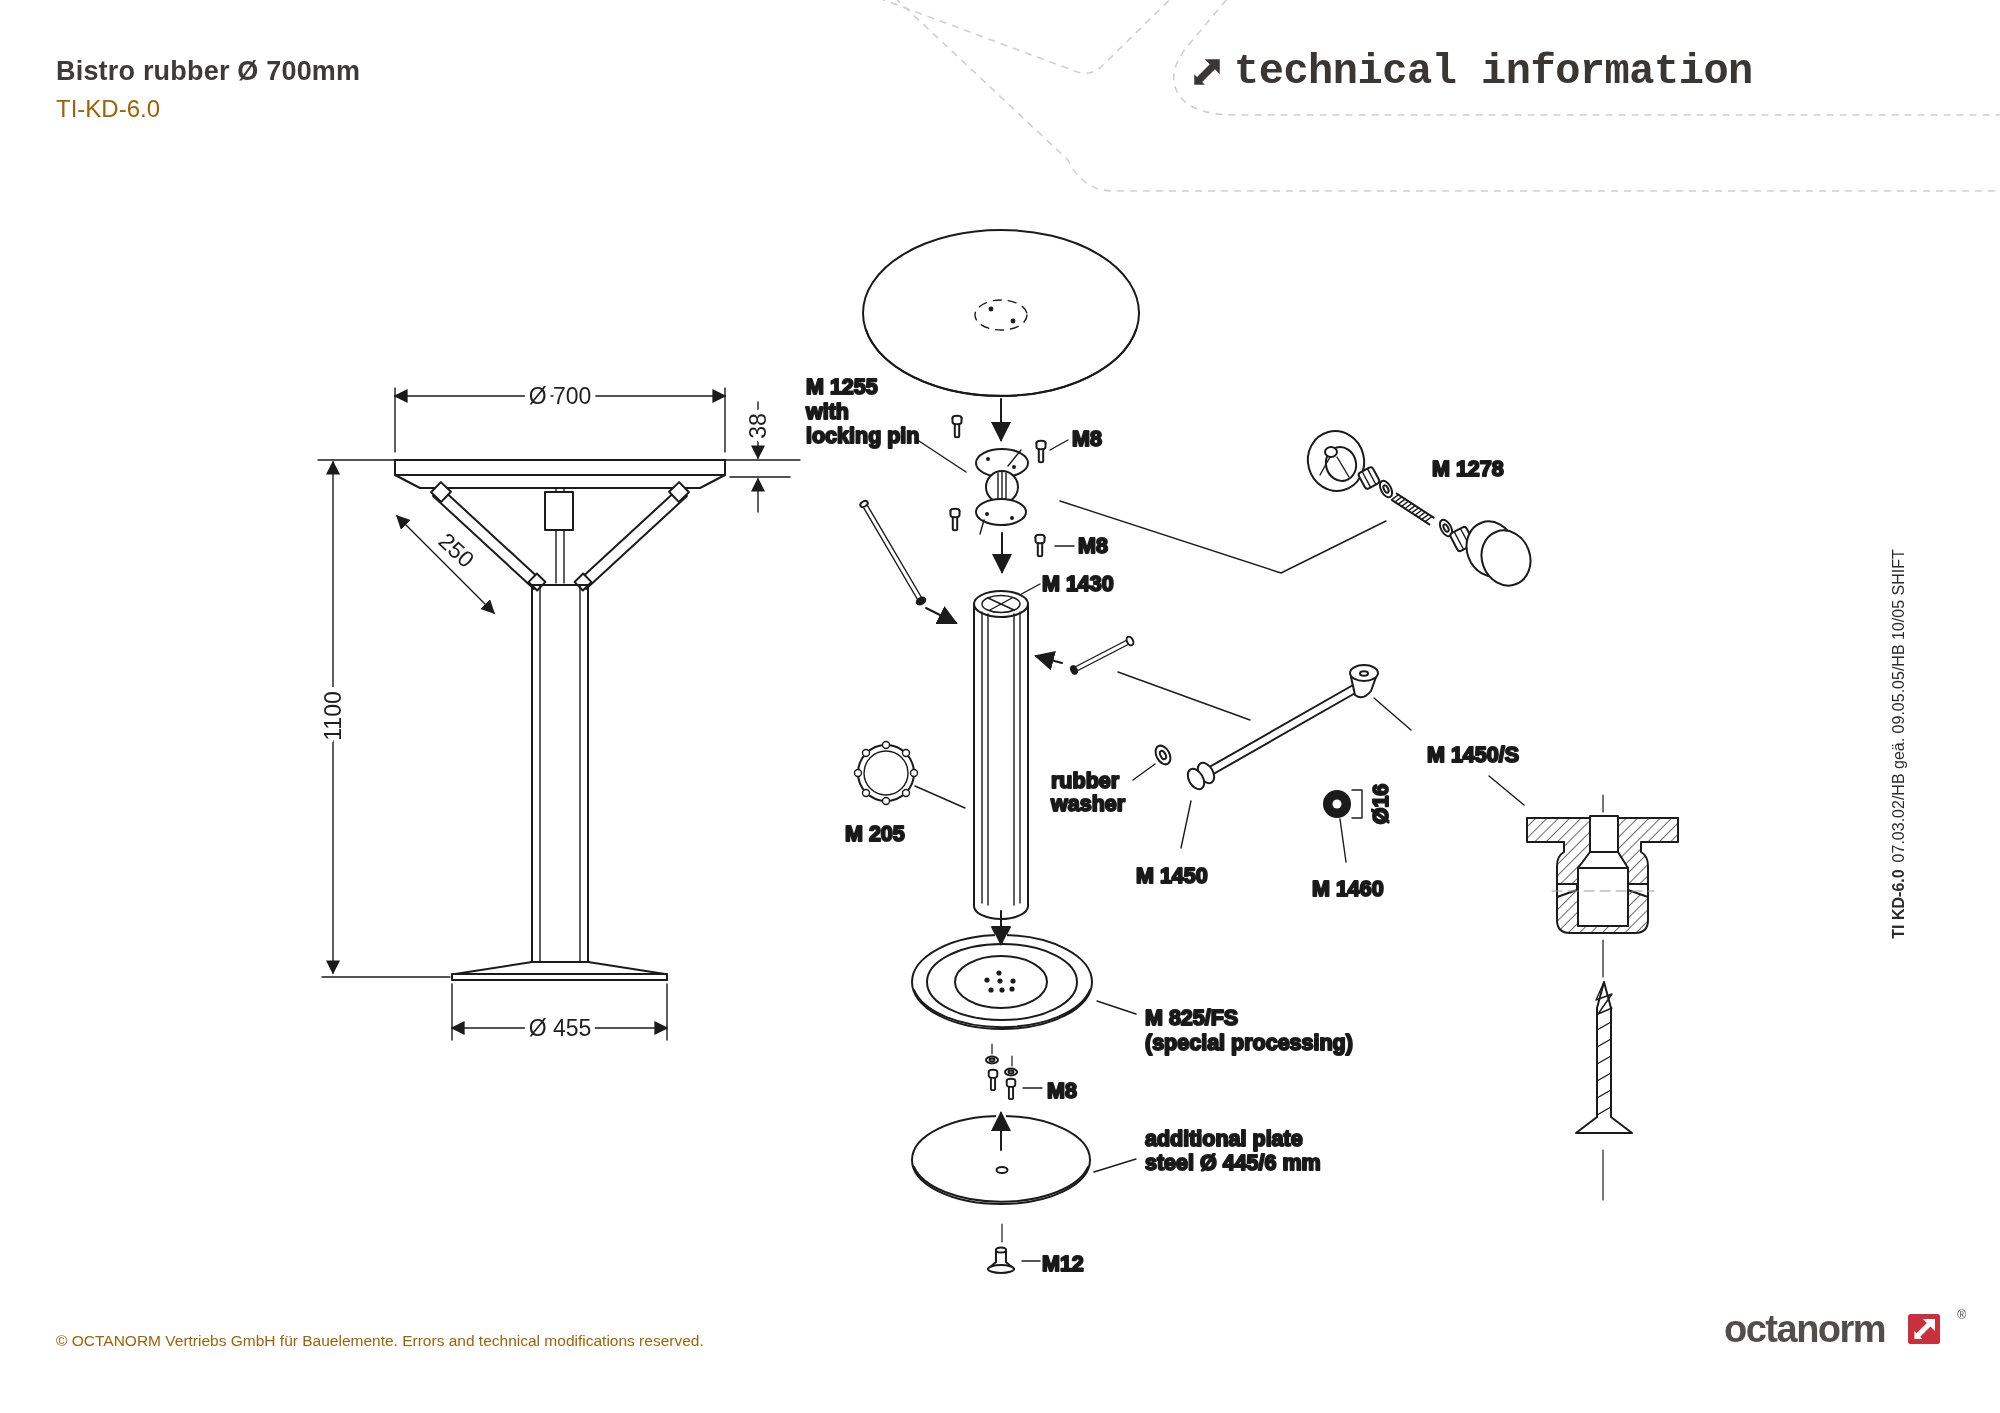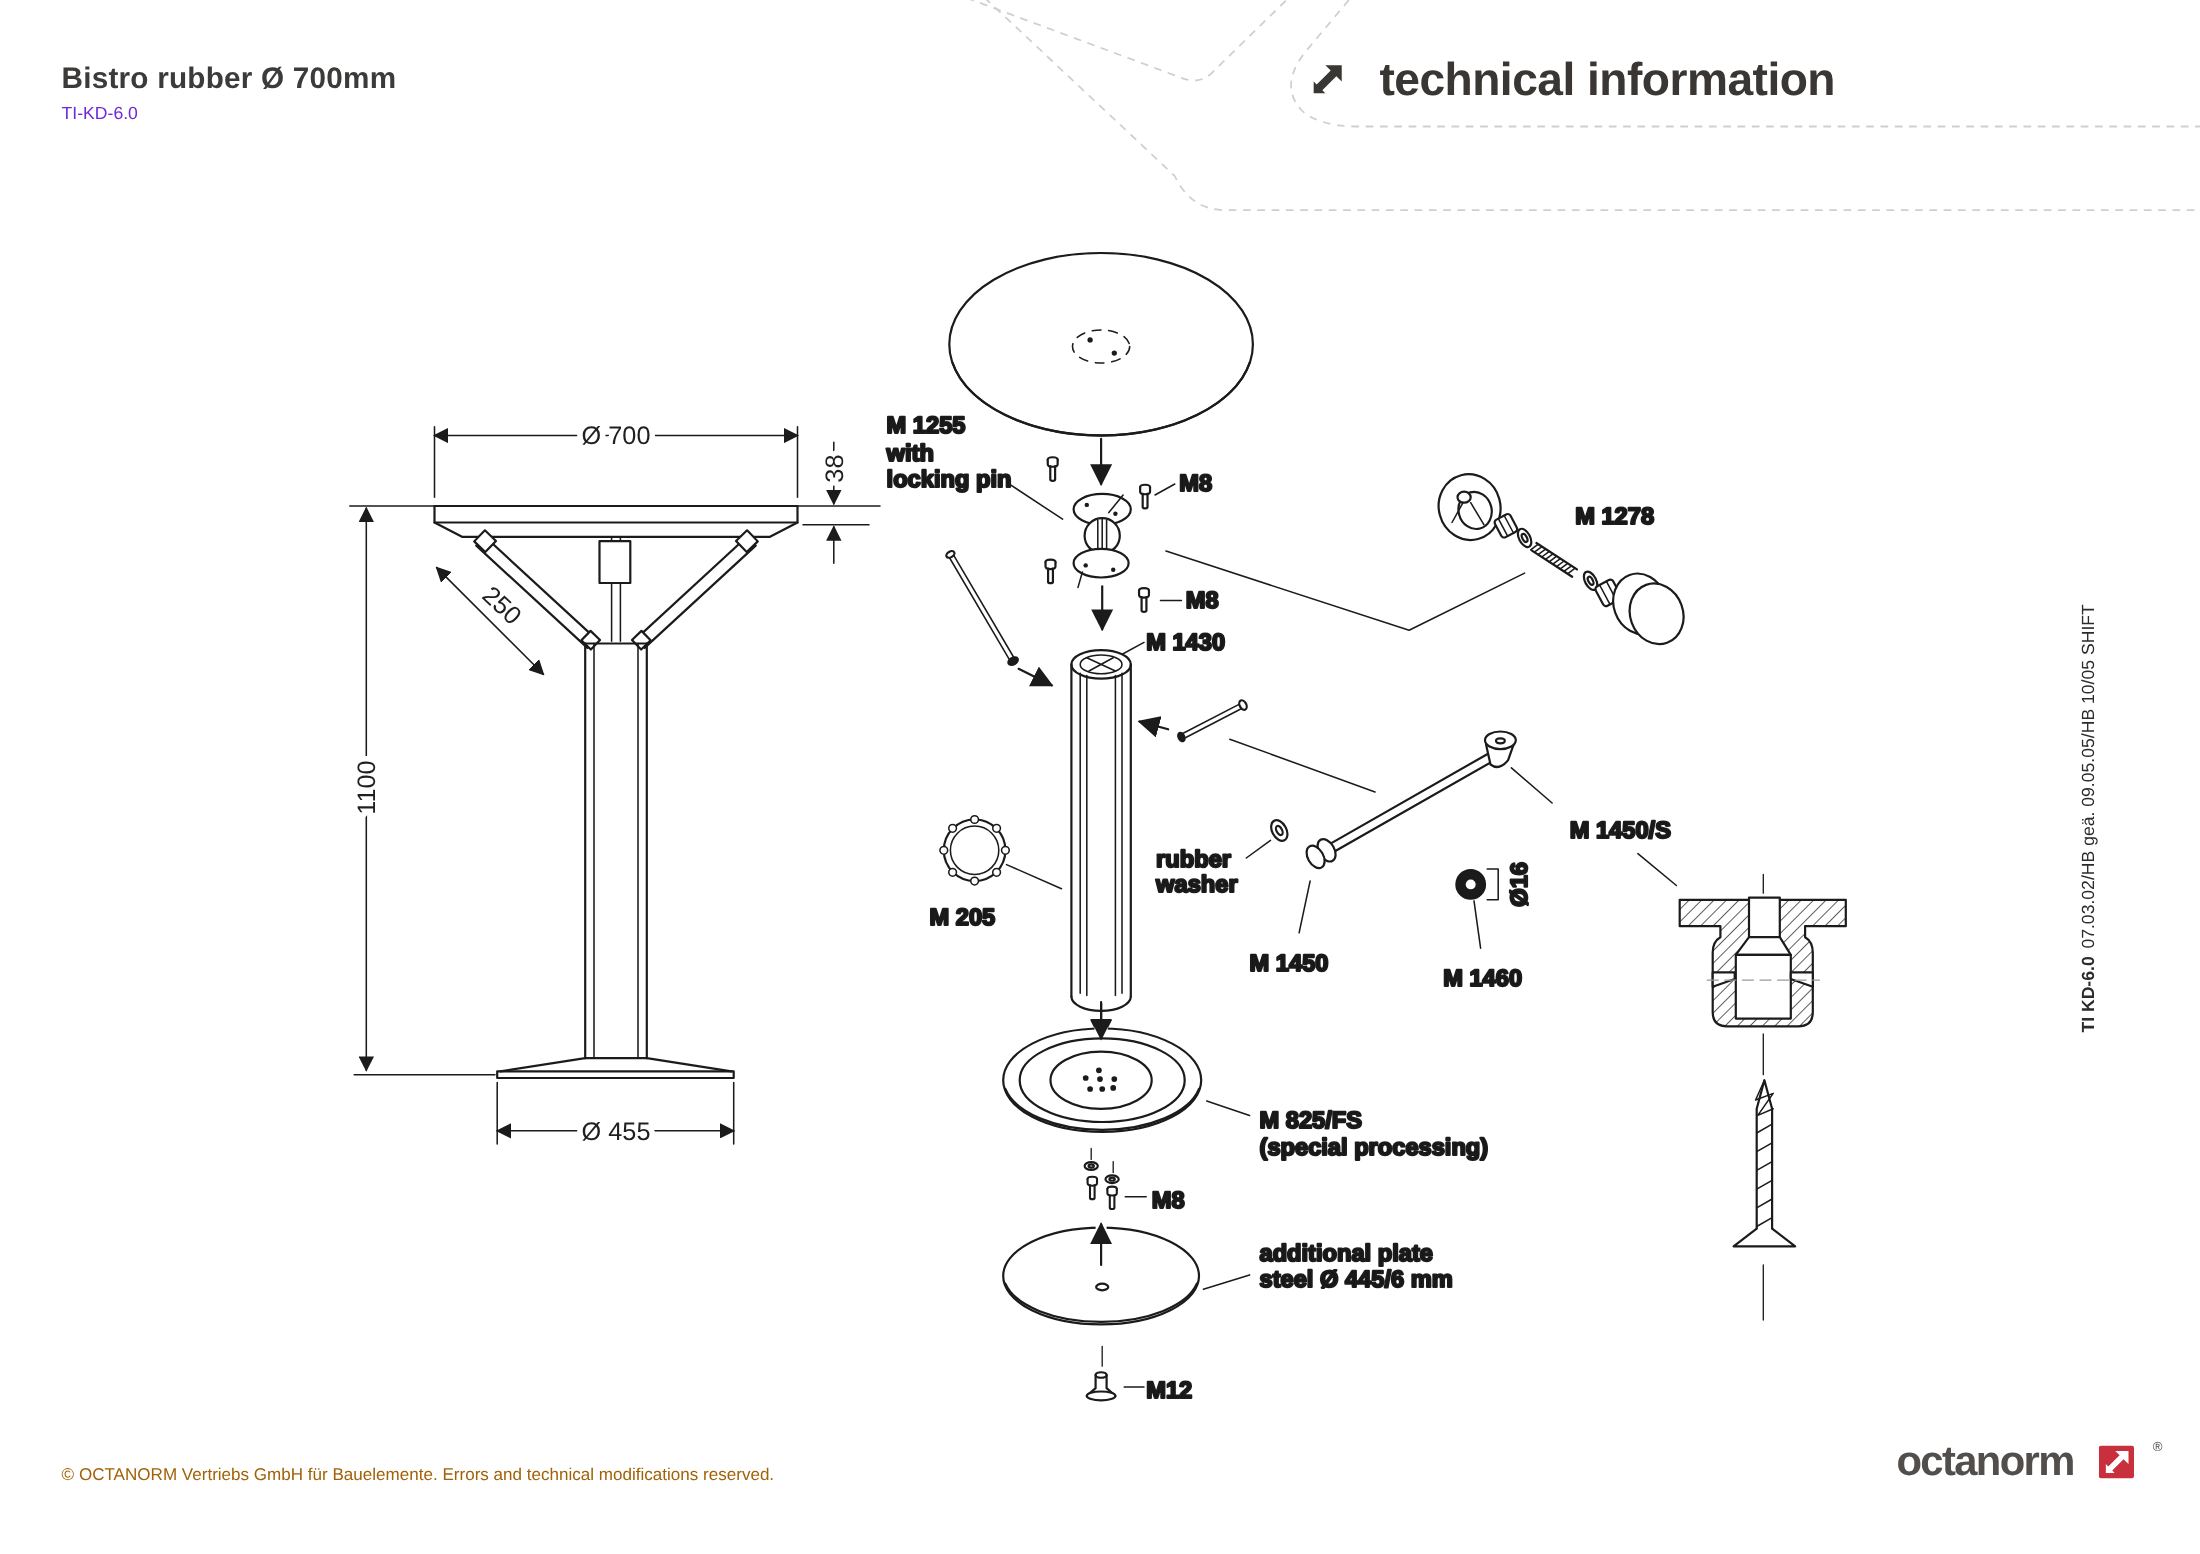--- a/index.html
+++ b/index.html
@@ -18,22 +18,22 @@
   svg text{font-family:"Liberation Sans",sans-serif;}
   .dim{font-size:23px;fill:#1f1f1f;text-anchor:middle;stroke:#fff;stroke-width:10px;
        paint-order:stroke;stroke-linejoin:round;font-weight:400;}
   .lbl{font-size:21.5px;font-weight:bold;fill:#161616;}
   .vnote{font-size:16px;fill:#2b2b2b;}
   .vnote .b{font-weight:bold;}
 
   
   .title-block{position:absolute;left:56px;top:56px;line-height:1.15;}
   .product-title{font-size:27px;font-weight:bold;color:#3d3b39;letter-spacing:.2px;}
-  .doc-code{font-size:16px;color:#6d28d9;margin-top:8px;}
-  .section-heading{position:absolute;left:1190px;top:48px;display:flex;align-items:center;gap:30px;}
+  .doc-code{font-size:24px;color:#a16207;margin-top:8px;}
+  .section-heading{position:absolute;left:1190px;top:48px;display:flex;align-items:center;gap:10px;font-family:Liberation Mono, monospace;}
   .section-heading .txt{font-size:42px;font-weight:bold;color:#393634;letter-spacing:-.5px;}
 
   
   .copyright{position:absolute;left:56px;top:1332px;font-size:15.5px;color:#a16207;text-align:center;}
   .logo{position:absolute;left:1724px;top:1310px;display:flex;align-items:center;gap:15px;}
   .logo .brand{font-size:38px;font-weight:bold;color:#524e4b;letter-spacing:-1.5px;line-height:1;}
   .logo .sq{margin-left:8px;}
   .logo .reg{font-size:12px;color:#524e4b;align-self:flex-start;margin-left:2px;margin-top:-2px;}
 </style>
 </head>

